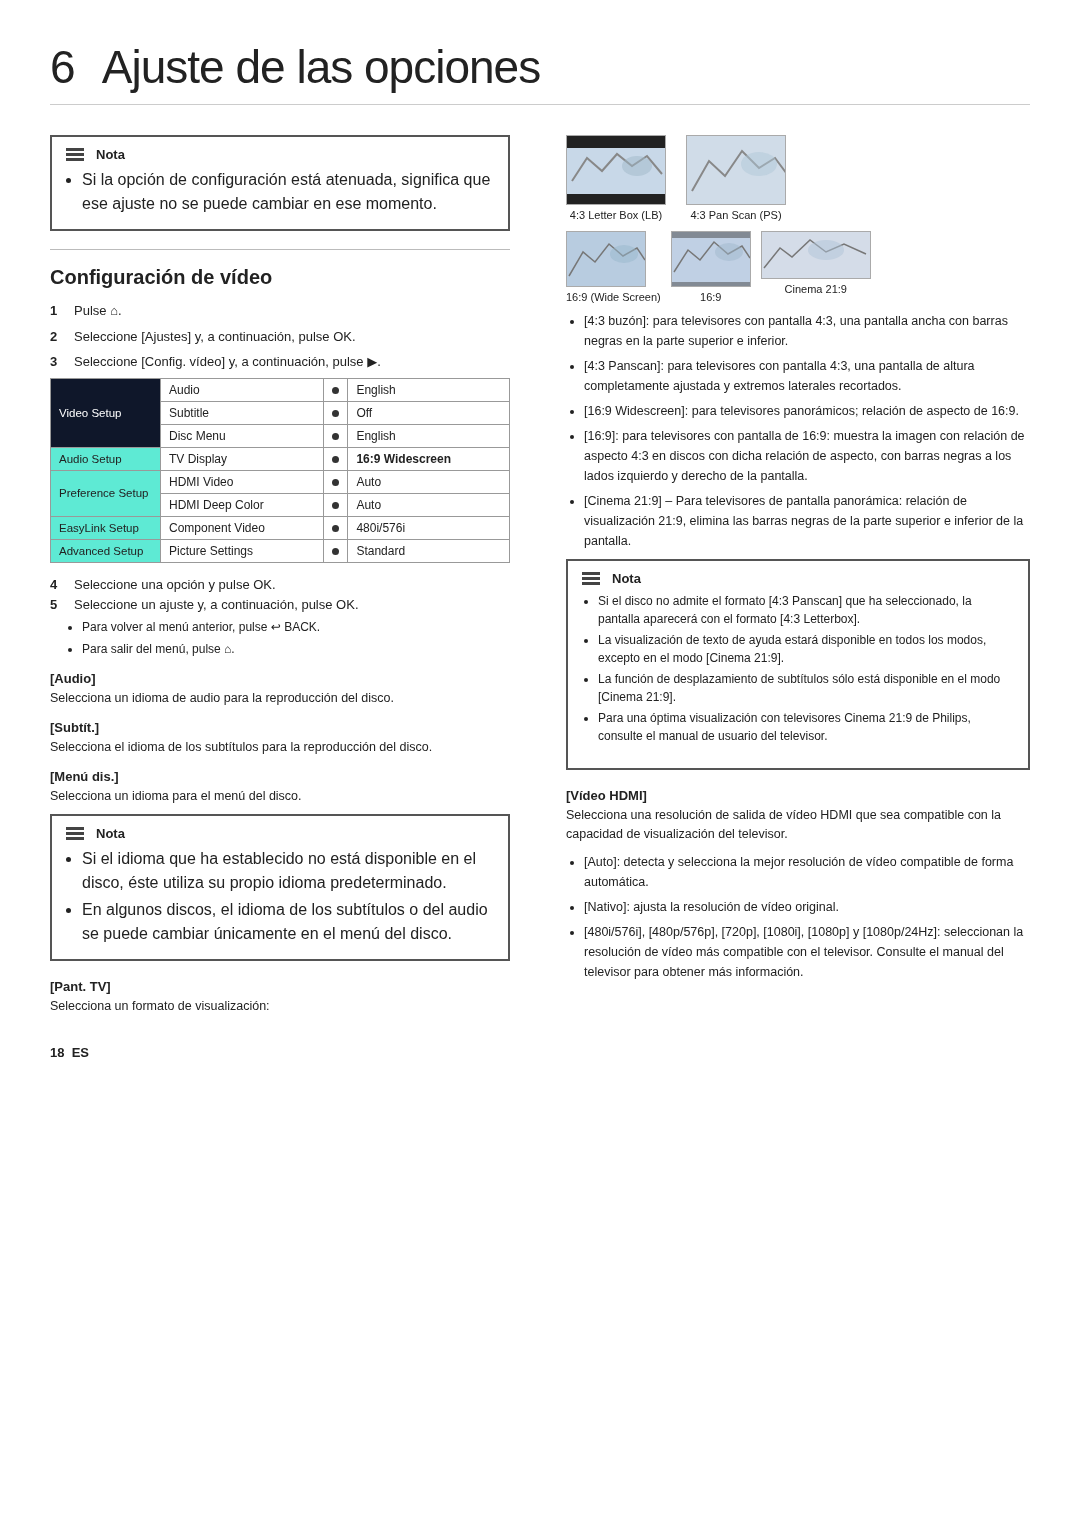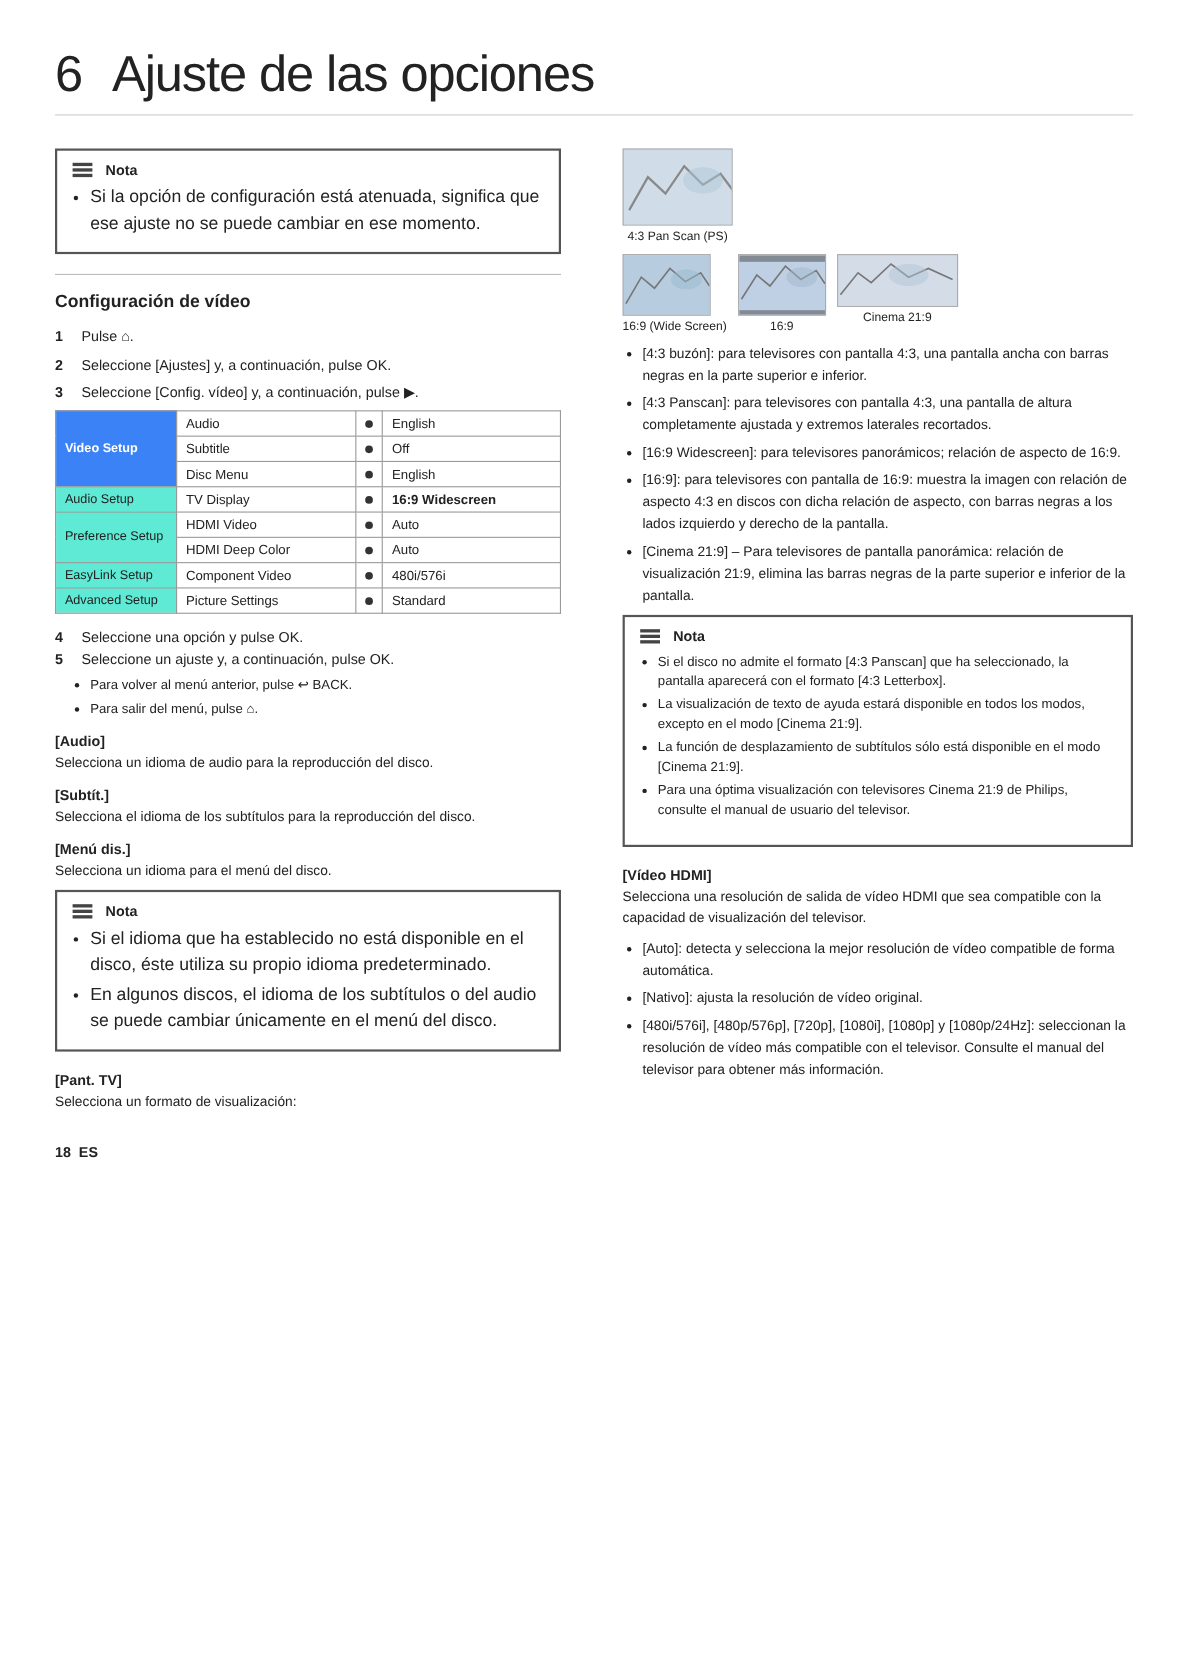--- a/index.html
+++ b/index.html
@@ -64,21 +64,21 @@
     }
     .nota-box ul {
       padding-left: 16px;
       font-size: 16px;
       line-height: 1.5;
     }
     .nota-box li {
       margin-bottom: 3px;
     }
     .section-title {
-      font-size: 16px;
+      font-size: 20px;
       font-weight: bold;
       margin-bottom: 12px;
       margin-top: 10px;
     }
     .steps ol {
       padding-left: 0;
       list-style: none;
     }
     .steps ol li {
       display: flex;
@@ -103,23 +103,23 @@
       vertical-align: middle;
     }
     .menu-table .menu-left {
       background: #5eead4;
       font-size: 11.5px;
       color: #222;
       width: 110px;
       font-weight: normal;
     }
     .menu-table .menu-left.active {
-      background: #3b82f6;
+      background: #0f172a;
       color: #fff;
-      font-weight: bold;
+      font-weight: normal;
     }
     .menu-table .dot-cell {
       width: 18px;
       text-align: center;
     }
     .bullet-dot {
       display: inline-block;
       width: 7px;
       height: 7px;
       background: #333;
@@ -357,20 +357,32 @@
     <div class="bottom-line">
       <span>18</span>&nbsp;&nbsp;<span>ES</span>
     </div>
 
   </div>
 
   <div class="right-col">
 
     <div class="images-row">
       <div class="img-box">
+        <div class="tv-img lb">
+          <svg width="100" height="70" viewBox="0 0 100 70" xmlns="http://www.w3.org/2000/svg">
+            <rect width="100" height="70" fill="#c8d8e8"></rect>
+            <rect y="0" width="100" height="12" fill="#222"></rect>
+            <rect y="58" width="100" height="12" fill="#222"></rect>
+            <polyline points="5,45 20,22 35,35 50,18 65,30 80,20 95,38" fill="none" stroke="#888" stroke-width="2"></polyline>
+            <ellipse cx="70" cy="30" rx="15" ry="10" fill="#a0b8c8" opacity="0.5"></ellipse>
+          </svg>
+        </div>
+        <div class="img-caption">4:3 Letter Box (LB)</div>
+      </div>
+      <div class="img-box">
         <div class="tv-img ps">
           <svg width="100" height="70" viewBox="0 0 100 70" xmlns="http://www.w3.org/2000/svg">
             <rect width="100" height="70" fill="#d0dce8"></rect>
             <polyline points="5,55 22,25 38,40 55,15 72,32 88,22 100,38" fill="none" stroke="#888" stroke-width="2"></polyline>
             <ellipse cx="72" cy="28" rx="18" ry="12" fill="#b0c8d8" opacity="0.5"></ellipse>
           </svg>
         </div>
         <div class="img-caption">4:3 Pan Scan (PS)</div>
       </div>
     </div>

